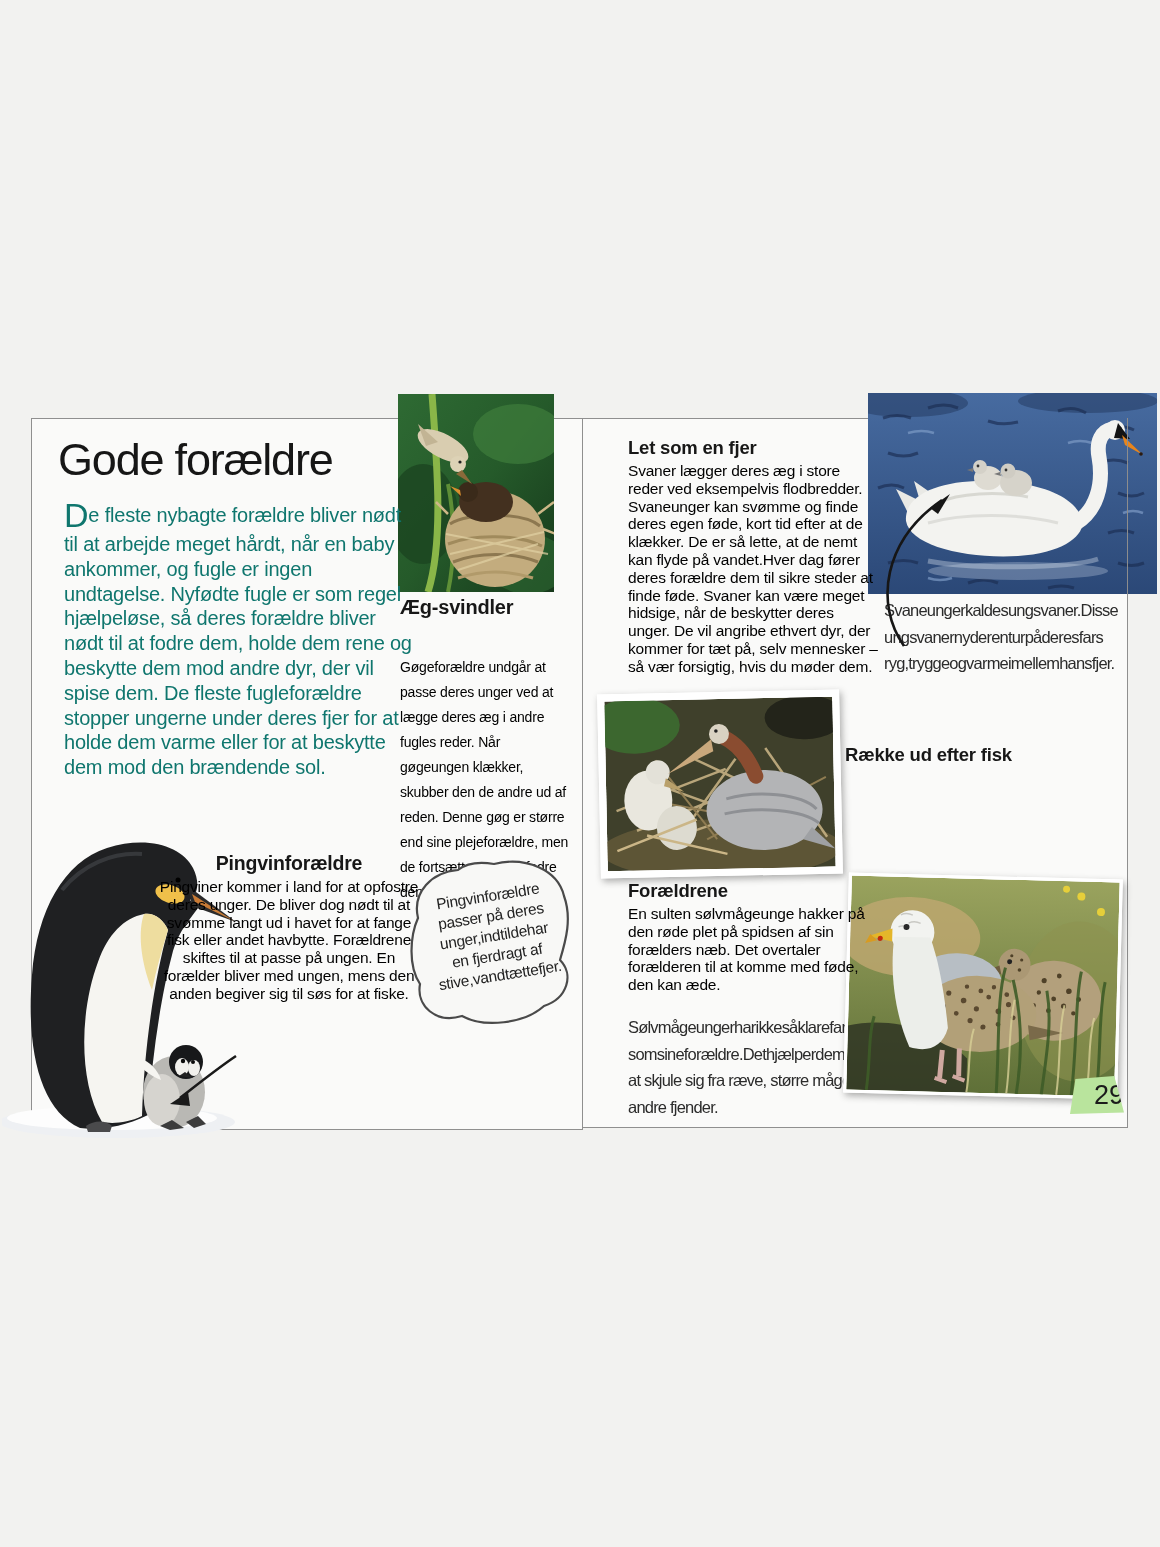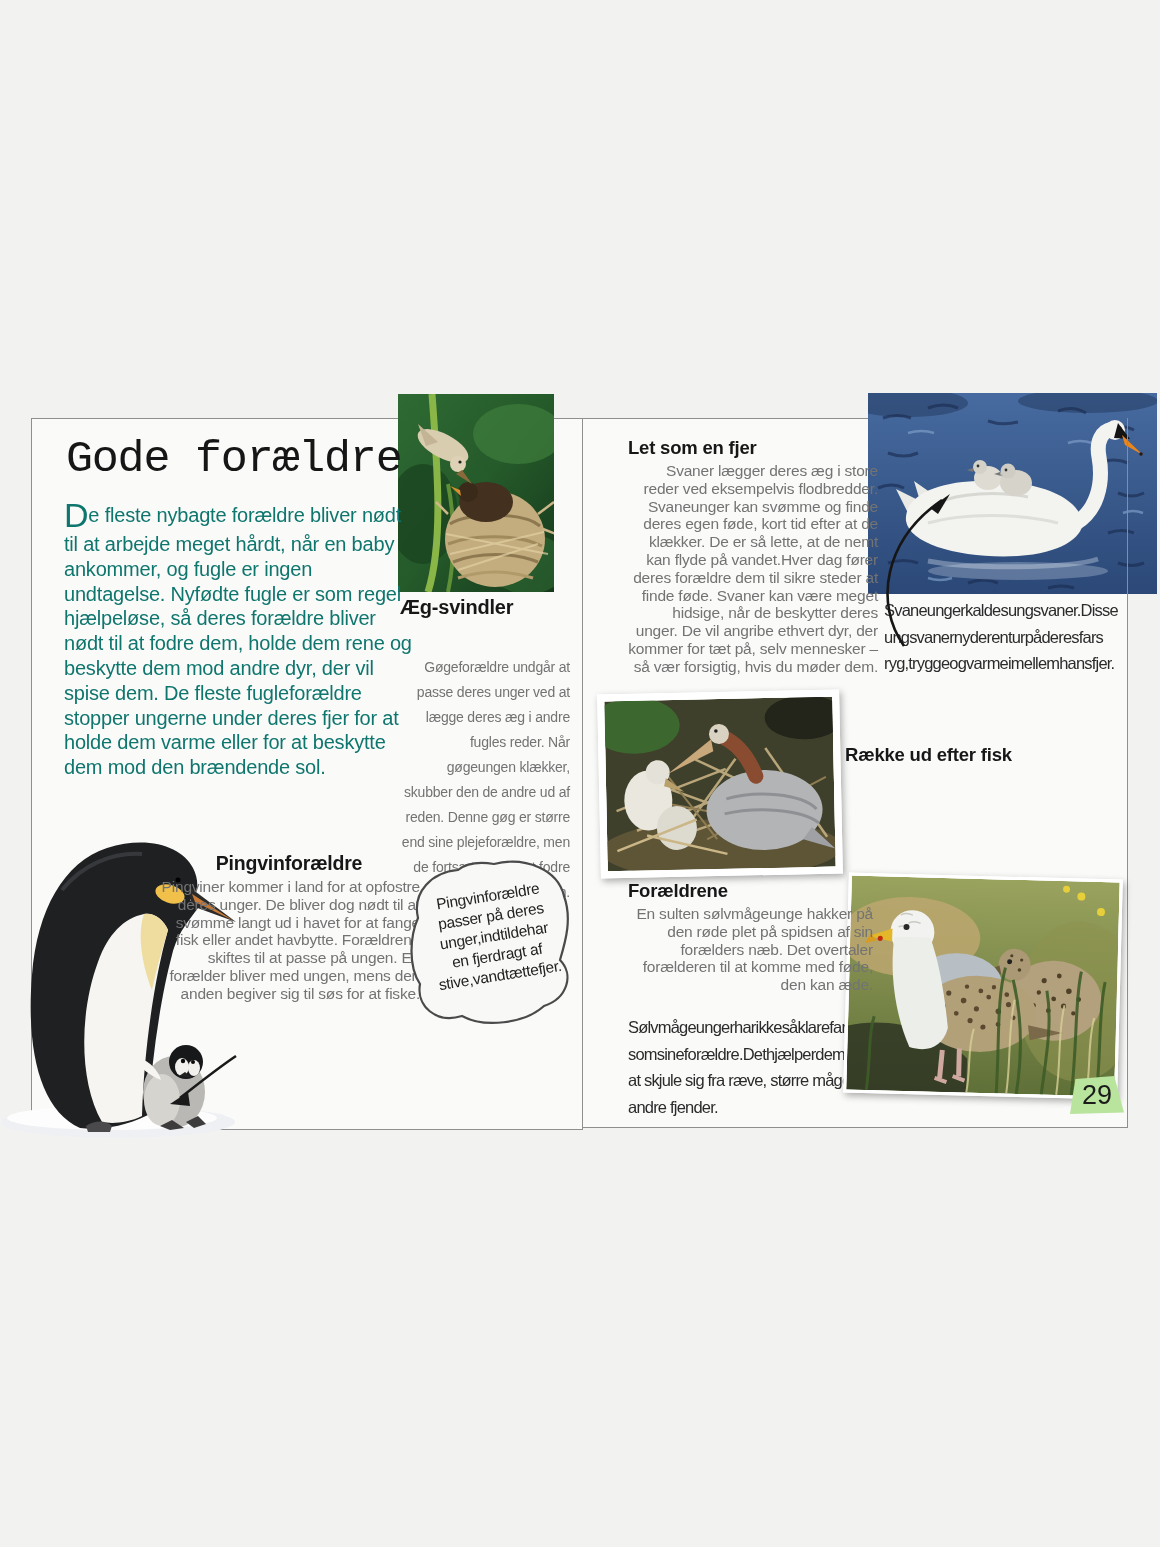--- a/index.html
+++ b/index.html
@@ -12,43 +12,43 @@
   }
   .abs{position:absolute;}
   .page{background:#fafaf9;border:1px solid #8f8f8f;box-sizing:border-box;z-index:1;}
   .photo{z-index:3;overflow:hidden;}
   .photo svg{display:block;width:100%;height:100%;}
   .txt{z-index:4;}
   .title{font-size:45px;letter-spacing:-1.2px;color:#161616;}
   .intro{font-size:20px;line-height:24.8px;letter-spacing:-0.2px;color:#0f766e;}
   .dropcap{font-size:34px;line-height:1;vertical-align:-5px;}
   .sec-h{font-weight:bold;font-size:18.5px;letter-spacing:-0.2px;color:#171717;margin:0 0 3px 0;}
-  .sec-b{font-size:15.5px;line-height:17.8px;letter-spacing:-0.2px;color:#737373;text-align:right;}
+  .sec-b{font-size:15.5px;line-height:17.8px;letter-spacing:-0.2px;color:#000000;}
   .small-b{font-size:14px;line-height:25px;letter-spacing:-0.2px;margin-top:36px;}
   .caption{font-size:16.5px;line-height:26.5px;letter-spacing:-0.8px;color:#2b2b2b;}
   .caption-tight{font-size:15.5px;line-height:17.5px;letter-spacing:-0.3px;color:#2b2b2b;}
   .center{text-align:center;}
   .framed{background:#fff;box-shadow:2px 3px 7px rgba(40,40,40,.38);box-sizing:content-box;}
   .bubble-text{font-size:15.5px;line-height:20px;letter-spacing:-0.3px;color:#222;transform:rotate(-9deg);}
   .tag{
-    z-index:5;background:#b9e49d;display:flex;align-items:center;justify-content:center;
+    z-index:5;background:#b9e49d;display:flex;align-items:center;justify-content:flex-end;
     clip-path:polygon(10% 8%,82% 0%,100% 96%,0% 100%);
     font-size:27px;color:#1b1b1b;
   }
   .seam-overlay{width:1px;background:#8d8d8d;z-index:5;}
 </style>
 </head>
 <body>
 
 <div class="canvas">
 
   <div class="abs page" style="left:31px;top:418px;width:552px;height:712px;"></div>
   <div class="abs page" style="left:583px;top:418px;width:545px;height:710px;border-left:none;"></div>
 
-  <div class="abs txt title" style="left:66px;top:434px;font-family:Liberation Mono, monospace;">Gode forældre</div>
+  <div class="abs txt title" style="left:58px;top:434px;">Gode forældre</div>
 
   <div class="abs txt intro" style="left:64px;top:498px;width:350px;"><span class="dropcap">D</span><span>e fleste nybagte forældre bliver nødt til at arbejde meget hårdt, når en baby ankommer, og fugle er ingen undtagelse. Nyfødte fugle er som regel hjælpeløse, så deres forældre bliver nødt til at fodre dem, holde dem rene og beskytte dem mod andre dyr, der vil spise dem. De fleste fugleforældre stopper ungerne under deres fjer for at holde dem varme eller for at beskytte dem mod den brændende sol.</span></div>
 
   <div class="abs photo" style="left:398px;top:394px;width:156px;height:198px;">
     <svg viewBox="0 0 156 198" preserveAspectRatio="none">
       <defs>
           <linearGradient id="cg" x1="0" y1="0" x2="1" y2="1">
         <stop offset="0" stop-color="#2e6a33"></stop>
             <stop offset=".5" stop-color="#255a2a"></stop>
             <stop offset="1" stop-color="#16381b"></stop>

